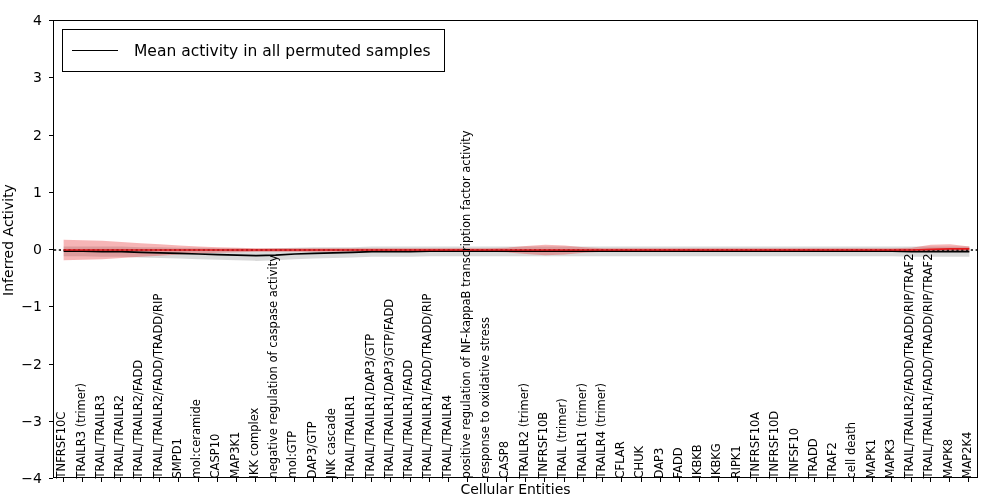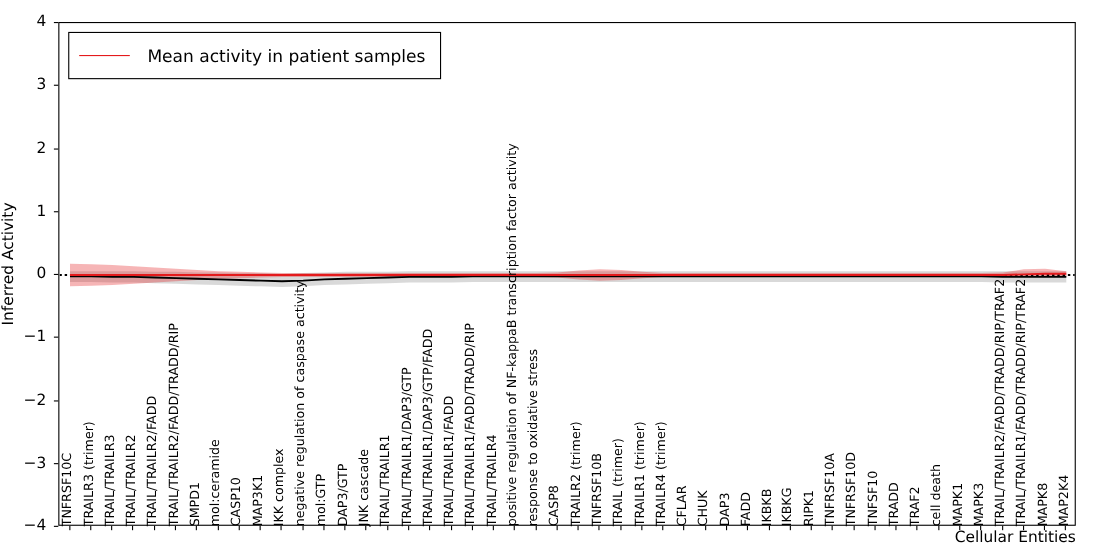--- a/index.html
+++ b/index.html
@@ -47,21 +47,21 @@
     transform-origin:left bottom;
     transform:rotate(-90deg);
     line-height:11.5px;
   }
   .xtick{
     position:absolute;top:478px;width:0;height:4px;
     border-left:1.1px solid #000;
   }
   #xlab-axis{
     position:absolute;left:53px;top:481px;width:925px;
-    text-align:right;font-size:14px;color:#000;
+    text-align:center;font-size:14px;color:#000;
   }
 
   
   #legend{
     position:absolute;left:62px;top:29px;
     border:1.3px solid #000;background:#fff;
     padding:7px 13px 7px 9px;
     box-sizing:border-box;
   }
   .leg-row{display:flex;align-items:center;height:27px;}
@@ -214,18 +214,18 @@
       <div class="xtick" style="left: 949.094px;"></div>
       <div class="xl" style="left: 953.694px; bottom: 22px;">MAPK8</div>
       <div class="xtick" style="left: 968.365px;"></div>
       <div class="xl" style="left: 972.965px; bottom: 22px;">MAP2K4</div>
     </div>
 
   <div id="xlab-axis">Cellular Entities</div>
 
   <div id="legend">
     <div class="leg-row">
-      <span class="leg-line r"></span>
-      <span class="leg-txt">Mean activity in patient samples</span>
+      <span class="leg-line k"></span>
+      <span class="leg-txt">Mean activity in all permuted samples</span>
     </div>
   </div>
 
 </div>
 
 </body></html>

